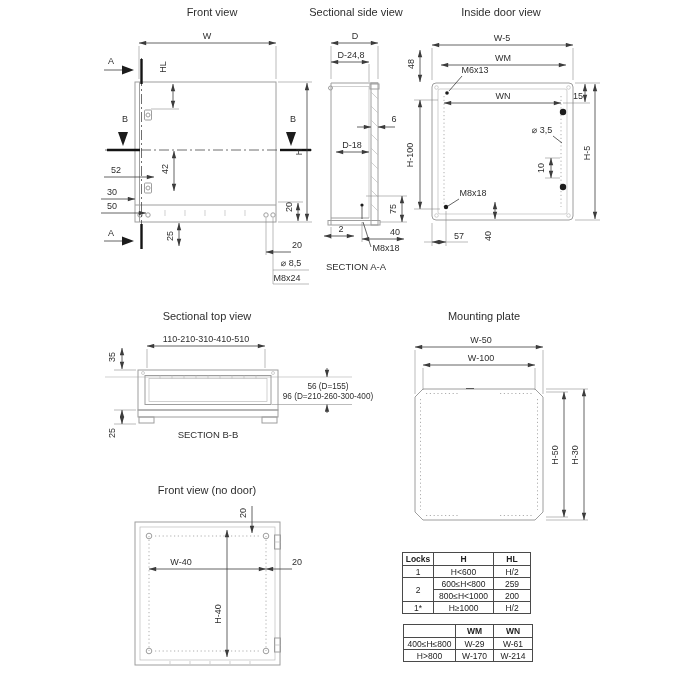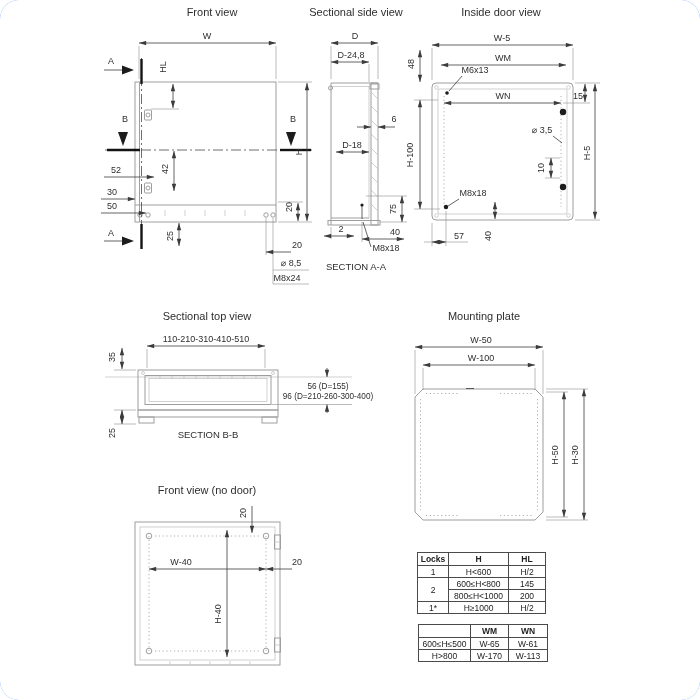--- a/index.html
+++ b/index.html
@@ -1,34 +1,34 @@
 <!DOCTYPE html>
 <html><head>
 <meta charset="utf-8">
 <style>
   html,body{margin:0;padding:0;background:#fff;}
   #stage{position:relative;width:700px;height:700px;background:#3b82f6;overflow:hidden;
-         font-family:"Liberation Sans",sans-serif;border-radius:19px;}
+         font-family:"Liberation Sans",sans-serif;}
   svg{position:absolute;left:0;top:0;}
   svg text{font-family:"Liberation Sans",sans-serif;fill:#2e2e2e;}
   .t-title{font-size:11px;}
   .t-sec{font-size:9.5px;}
   .t-dim{font-size:9px;}
   .t-dim-s{font-size:8.2px;}
   .geo{stroke:#9e9e9e;fill:none;stroke-width:1;}
   .geo2{stroke:#bcbcbc;fill:none;stroke-width:.7;}
   .dot{stroke:#a6a6a6;fill:none;stroke-width:.9;stroke-dasharray:1.2 2.6;}
   .dim{stroke:#3c3c3c;fill:none;stroke-width:.8;}
   .ext{stroke:#8f8f8f;fill:none;stroke-width:.6;}
   .cl{stroke:#4a4a4a;fill:none;stroke-width:.8;stroke-dasharray:10 3 2 3;}
   .thick{stroke:#141414;fill:none;stroke-width:2.4;}
   .blk{fill:#1c1c1c;stroke:none;}
   .tbl{position:absolute;}
   .tbl table{border-collapse:collapse;font-family:"Liberation Sans",sans-serif;
-             font-size:8.5px;color:#222;text-align:center;margin-left:15px;}
+             font-size:8.5px;color:#222;text-align:center;}
   .tbl td,.tbl th{border:1px solid #4a4a4a;padding:0 2px;height:11px;font-weight:normal;}
   .tbl th{font-weight:bold;height:12px;}
 </style>
 </head>
 <body>
 
 <div id="stage">
 <svg width="700" height="700" viewBox="0 0 700 700">
   <defs>
     <marker id="arw" viewBox="0 0 8 5" refX="7.6" refY="2.5" markerWidth="8" markerHeight="5" orient="auto-start-reverse" markerUnits="userSpaceOnUse">
@@ -321,21 +321,21 @@
         <th>HL</th>
       </tr>
       <tr>
         <td>1</td>
         <td>H&lt;600</td>
         <td>H/2</td>
       </tr>
       <tr>
         <td rowspan="2">2</td>
         <td>600≤H&lt;800</td>
-        <td>145</td>
+        <td>259</td>
       </tr>
       <tr>
         <td>800≤H&lt;1000</td>
         <td>200</td>
       </tr>
       <tr>
         <td>1*</td>
         <td>H≥1000</td>
         <td>H/2</td>
       </tr>
@@ -350,25 +350,25 @@
           <col style="width:38px">
           <col style="width:39px">
         </colgroup>
       <tbody>
           <tr>
         <th></th>
         <th>WM</th>
         <th>WN</th>
       </tr>
       <tr>
-        <td>600≤H≤500</td>
-        <td>W-65</td>
+        <td>400≤H≤800</td>
+        <td>W-29</td>
         <td>W-61</td>
       </tr>
       <tr>
         <td>H&gt;800</td>
         <td>W-170</td>
-        <td>W-113</td>
+        <td>W-214</td>
       </tr>
     </tbody>
       </table>
   </div>
 </div>
 
 </body></html>

